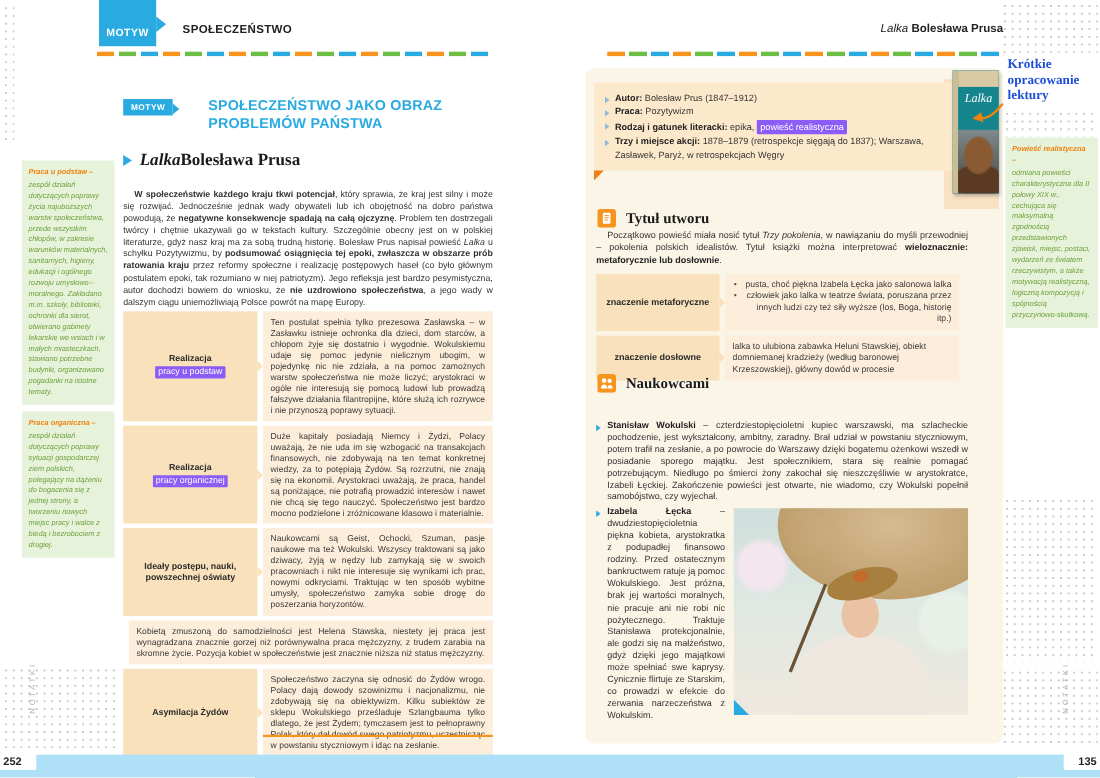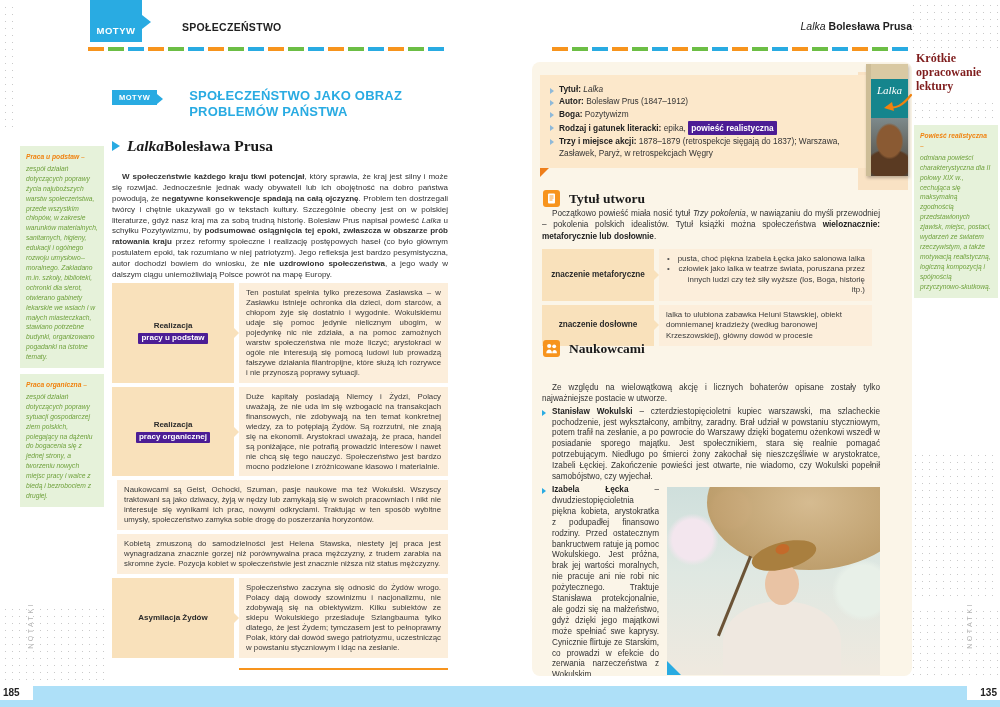--- a/index.html
+++ b/index.html
@@ -8,21 +8,21 @@
 
   
   .dotgrid{position:absolute;background-image:radial-gradient(#c9c9c9 0.7px,transparent 0.9px);background-size:7px 7px;}
 
   
   .lp-header{position:absolute;left:88px;top:0;width:360px;height:52px;}
   .motyw-tab{position:absolute;left:2px;top:0;width:52px;height:42px;background:#29ABE2;color:#fff;
     font-weight:700;font-size:9.5px;letter-spacing:.5px;text-align:center;line-height:62px;}
   .motyw-tab::after{content:"";position:absolute;right:-9px;top:15px;border-left:9px solid #29ABE2;
     border-top:7px solid transparent;border-bottom:7px solid transparent;}
-  .lp-header .hsec{position:absolute;left:94px;top:21px;font-weight:700;font-size:10.5px;color:#222;letter-spacing:.3px;}
+  .lp-header .hsec{position:absolute;left:78px;top:21px;font-weight:700;font-size:10.5px;color:#222;letter-spacing:.3px;}
   .dashline{position:absolute;top:47px;height:4px;
     background:repeating-linear-gradient(to right,#F7941D 0 16px,transparent 16px 20px,#6CBE45 20px 36px,transparent 36px 40px,#29ABE2 40px 56px,transparent 56px 60px);}
   .dashline.l{left:0;width:360px;}
   
   .rp-header{position:absolute;right:88px;top:20px;font-size:10.5px;color:#222;text-align:right;}
   .rp-header .it{font-style:italic;font-weight:400;}
   .rp-header .bd{font-weight:700;}
   .dashline.r{left:552px;width:360px;}
 
   
@@ -43,21 +43,21 @@
 
   
   .ltable{position:absolute;left:112px;top:283px;width:336px;}
   .trow{display:flex;align-items:stretch;margin-bottom:4px;}
   .tlabel{width:122px;background:#F9E1BB;position:relative;display:flex;flex-direction:column;justify-content:center;
     align-items:center;text-align:center;font-weight:700;font-size:8px;line-height:1.3;padding:5px 8px;box-sizing:border-box;color:#2b2b2b;}
   .tlabel::after{content:"";position:absolute;right:-5px;top:50%;margin-top:-5px;border-left:5px solid #F9E1BB;
     border-top:5px solid transparent;border-bottom:5px solid transparent;}
   .tcell{flex:1;margin-left:5px;background:#FCEEDB;font-size:7.8px;line-height:1.28;padding:5px 7px;
     text-align:justify;color:#3a3a3a;}
-  .ghl{display:inline-block;background:#4c1d95;color:#fff;padding:0.5px 3px;margin-top:1px;border-radius:1px;font-weight:700;}
+  .ghl{display:inline-block;background:#8b5cf6;color:#fff;padding:0.5px 3px;margin-top:1px;border-radius:1px;font-weight:400;}
   .ghl:empty{display:none;}
   .orange-rule{position:absolute;left:239px;top:668px;width:209px;height:2px;background:#F7941D;}
 
   
   .sidebox{position:absolute;width:84px;background:#E6F2DA;padding:6px 6px;box-sizing:border-box;
     font-style:italic;font-size:6.7px;line-height:1.48;color:#6FA13C;}
   .sidebox .sb-head{display:block;color:#F0820F;font-weight:700;margin-bottom:2px;}
   .sb1{left:20px;top:146px;}
   .sb2{left:20px;top:374px;}
   .sb3{left:914px;top:125px;}
@@ -91,21 +91,21 @@
     box-shadow:1px 2px 3px rgba(0,0,0,.25);}
   .cover-spine{position:absolute;left:0;top:0;width:5px;height:100%;background:#cdbd97;}
   .cover-top{position:absolute;left:5px;top:0;right:0;height:15px;background:#d9c9a3;}
   .cover-title{position:absolute;left:5px;top:20px;right:0;text-align:center;color:#fff;
     font-family:"Liberation Serif",serif;font-style:italic;font-size:11px;}
   .cover-img{position:absolute;left:5px;bottom:0;right:0;height:58px;
     background:radial-gradient(20px 26px at 50% 40%,#8a5a33 0 60%,transparent 70%),
                radial-gradient(30px 20px at 50% 80%,#5a3a22 0 70%,transparent 80%),
                linear-gradient(180deg,#7d8a8c,#4e4438);}
 
-  .note-badge{position:absolute;left:916px;top:52px;width:82px;color:#7f1d1d;font-family:"Liberation Serif",serif;
+  .note-badge{position:absolute;left:916px;top:52px;width:82px;color:#1d4ed8;font-family:"Liberation Serif",serif;
     font-weight:700;font-size:12px;line-height:1.15;}
   .note-arrow{position:absolute;left:878px;top:92px;}
 
   .sect-head{position:absolute;display:flex;align-items:center;}
   .sect-icon{width:17px;height:17px;flex:0 0 auto;margin-right:9px;}
   .sect-title{font-family:"Liberation Serif",serif;font-weight:700;font-size:13.5px;color:#1a1a1a;}
 
   .rp-para{position:absolute;font-size:8.2px;line-height:1.38;color:#333;text-align:justify;text-indent:10px;}
   .rp-para .it{font-style:italic;}
   .rp-para b{color:#222;}
@@ -184,20 +184,23 @@
       <div class="tcell">Ten postulat spełnia tylko prezesowa Zasławska – w Zasławku istnieje ochronka dla dzieci, dom starców, a chłopom żyje się dostatnio i wygodnie. Wokulskiemu udaje się pomoc jedynie nielicznym ubogim, w pojedynkę nic nie zdziała, a na pomoc zamożnych warstw społeczeństwa nie może liczyć; arystokraci w ogóle nie interesują się pomocą ludowi lub prowadzą fałszywe działania filantropijne, które służą ich rozrywce i nie przynoszą poprawy sytuacji.</div>
     </div>
     <div class="trow">
       <div class="tlabel">
           <span>Realizacja</span>
           <span class="ghl">pracy organicznej</span>
         </div>
       <div class="tcell">Duże kapitały posiadają Niemcy i Żydzi, Polacy uważają, że nie uda im się wzbogacić na transakcjach finansowych, nie zdobywają na ten temat konkretnej wiedzy, za to potępiają Żydów. Są rozrzutni, nie znają się na ekonomii. Arystokraci uważają, że praca, handel są poniżające, nie potrafią prowadzić interesów i nawet nie chcą się tego nauczyć. Społeczeństwo jest bardzo mocno podzielone i zróżnicowane klasowo i materialnie.</div>
     </div>
     <div class="trow">
+      <div class="tlabel">
+          <span>Ideały postępu, nauki, powszechnej oświaty</span>
+        </div>
       <div class="tcell">Naukowcami są Geist, Ochocki, Szuman, pasje naukowe ma też Wokulski. Wszyscy traktowani są jako dziwacy, żyją w nędzy lub zamykają się w swoich pracowniach i nikt nie interesuje się wynikami ich prac, nowymi odkryciami. Traktując w ten sposób wybitne umysły, społeczeństwo zamyka sobie drogę do poszerzania horyzontów.</div>
     </div>
     <div class="trow">
       <div class="tcell">Kobietą zmuszoną do samodzielności jest Helena Stawska, niestety jej praca jest wynagradzana znacznie gorzej niż porównywalna praca mężczyzny, z trudem zarabia na skromne życie. Pozycja kobiet w społeczeństwie jest znacznie niższa niż status mężczyzny.</div>
     </div>
     <div class="trow">
       <div class="tlabel">
           <span>Asymilacja Żydów</span>
         </div>
       <div class="tcell">Społeczeństwo zaczyna się odnosić do Żydów wrogo. Polacy dają dowody szowinizmu i nacjonalizmu, nie zdobywają się na obiektywizm. Kilku subiektów ze sklepu Wokulskiego prześladuje Szlangbauma tylko dlatego, że jest Żydem; tymczasem jest to pełnoprawny Polak, który dał dowód swego patriotyzmu, uczestnicząc w powstaniu styczniowym i idąc na zesłanie.</div>
@@ -220,43 +223,42 @@
   </div>
 
   <div class="notatki l">NOTATKI</div>
   <div class="notatki r">NOTATKI</div>
 
   <div class="rpanel">
 
     <div class="cover-bg"></div>
 
     <div class="infobox">
-      <div class="ib-item"><b>Tytuł:</b> <span class="it">Lalka</span></div>
       <div class="ib-item"><b>Autor:</b> <span>Bolesław Prus (1847–1912)</span></div>
-      <div class="ib-item"><b>Boga:</b> <span>Pozytywizm</span></div>
+      <div class="ib-item"><b>Praca:</b> <span>Pozytywizm</span></div>
       <div class="ib-item"><b>Rodzaj i gatunek literacki:</b> <span>epika, </span><span class="ghl">powieść realistyczna</span></div>
       <div class="ib-item"><b>Trzy i miejsce akcji:</b> <span>1878–1879 (retrospekcje sięgają do 1837); Warszawa, Zasławek, Paryż, w retrospekcjach Węgry</span></div>
     </div>
 
     <div class="cover">
       <div class="cover-top"></div>
       <div class="cover-spine"></div>
       <div class="cover-title">Lalka</div>
       <div class="cover-img"></div>
     </div>
 
     <div class="sect-head" style="left:11px;top:128px;">
       <svg class="sect-icon" viewBox="0 0 17 17">
           <rect width="17" height="17" rx="3" fill="#F7941D"></rect>
           <rect x="5" y="3.5" width="7" height="10" rx="1" fill="#fff"></rect>
           <path d="M6.5 6h4M6.5 8h4M6.5 10h3" stroke="#F7941D" stroke-width="0.9"></path>
         </svg>
       <span class="sect-title">Tytuł utworu</span>
     </div>
-    <p class="rp-para" style="left:10px;top:146px;width:338px;margin:0;"><span>Początkowo powieść miała nosić tytuł </span><span class="it">Trzy pokolenia</span><span>, w nawiązaniu do myśli przewodniej – pokolenia polskich idealistów. Tytuł książki można społeczeństwa </span><b>wieloznacznie: metaforycznie lub dosłownie</b><span>.</span></p>
+    <p class="rp-para" style="left:10px;top:146px;width:338px;margin:0;"><span>Początkowo powieść miała nosić tytuł </span><span class="it">Trzy pokolenia</span><span>, w nawiązaniu do myśli przewodniej – pokolenia polskich idealistów. Tytuł książki można interpretować </span><b>wieloznacznie: metaforycznie lub dosłownie</b><span>.</span></p>
 
     <div class="rtable">
       <div class="trow">
         <div class="tlabel">znaczenie metaforyczne</div>
         <div class="tcell">
           <ul>
             <li>pusta, choć piękna Izabela Łęcka jako salonowa lalka</li>
             <li>człowiek jako lalka w teatrze świata, poruszana przez innych ludzi czy też siły wyższe (los, Boga, historię itp.)</li>
           </ul>
         </div>
@@ -272,21 +274,20 @@
           <rect width="17" height="17" rx="3" fill="#F7941D"></rect>
           <circle cx="6.2" cy="6" r="2.1" fill="#fff"></circle>
           <circle cx="11.2" cy="6.3" r="1.9" fill="#fff"></circle>
           <path d="M3.3 13.2c0-2.2 1.4-3.6 2.9-3.6s2.8 1.4 2.8 3.6z" fill="#fff"></path>
           <path d="M9.2 13.2c0-2 1.1-3.2 2.4-3.2s2.3 1.2 2.3 3.2z" fill="#fff"></path>
         </svg>
       <span class="sect-title">Naukowcami</span>
     </div>
 
     <div class="heroes">
-      <p class="heroes-intro">Ze względu na wielowątkową akcję i licznych bohaterów opisane zostały tylko najważniejsze postacie w utworze.</p>
 
       <div class="char"><b>Stanisław Wokulski</b> <span>– czterdziestopięcioletni kupiec warszawski, ma szlacheckie pochodzenie, jest wykształcony, ambitny, zaradny. Brał udział w powstaniu styczniowym, potem trafił na zesłanie, a po powrocie do Warszawy dzięki bogatemu ożenkowi wszedł w posiadanie sporego majątku. Jest społecznikiem, stara się realnie pomagać potrzebującym. Niedługo po śmierci żony zakochał się nieszczęśliwie w arystokratce, Izabeli Łęckiej. Zakończenie powieści jest otwarte, nie wiadomo, czy Wokulski popełnił samobójstwo, czy wyjechał.</span></div>
 
       <div class="photo-wrap">
         <div class="photo">
           <div class="p-pole"></div>
           <div class="p-dress"></div>
           <div class="p-face"></div>
           <div class="p-hat"></div>
           <div class="p-corner"></div>
@@ -299,16 +300,16 @@
     </div>
   </div>
 
   <div class="note-badge">Krótkie opracowanie lektury</div>
   <svg class="note-arrow" width="36" height="24" viewBox="0 0 36 24">
       <path d="M33 3 C24 14 18 17 9 15" fill="none" stroke="#F0820F" stroke-width="2.2" stroke-linecap="round"></path>
       <path d="M14 10 L6 16 L16 19 Z" fill="#F0820F"></path>
     </svg>
 
   <div class="footer-band"></div>
-  <div class="ptab l">185</div>
+  <div class="ptab l">252</div>
   <div class="ptab r">135</div>
 
 </div>
 
 </body></html>

